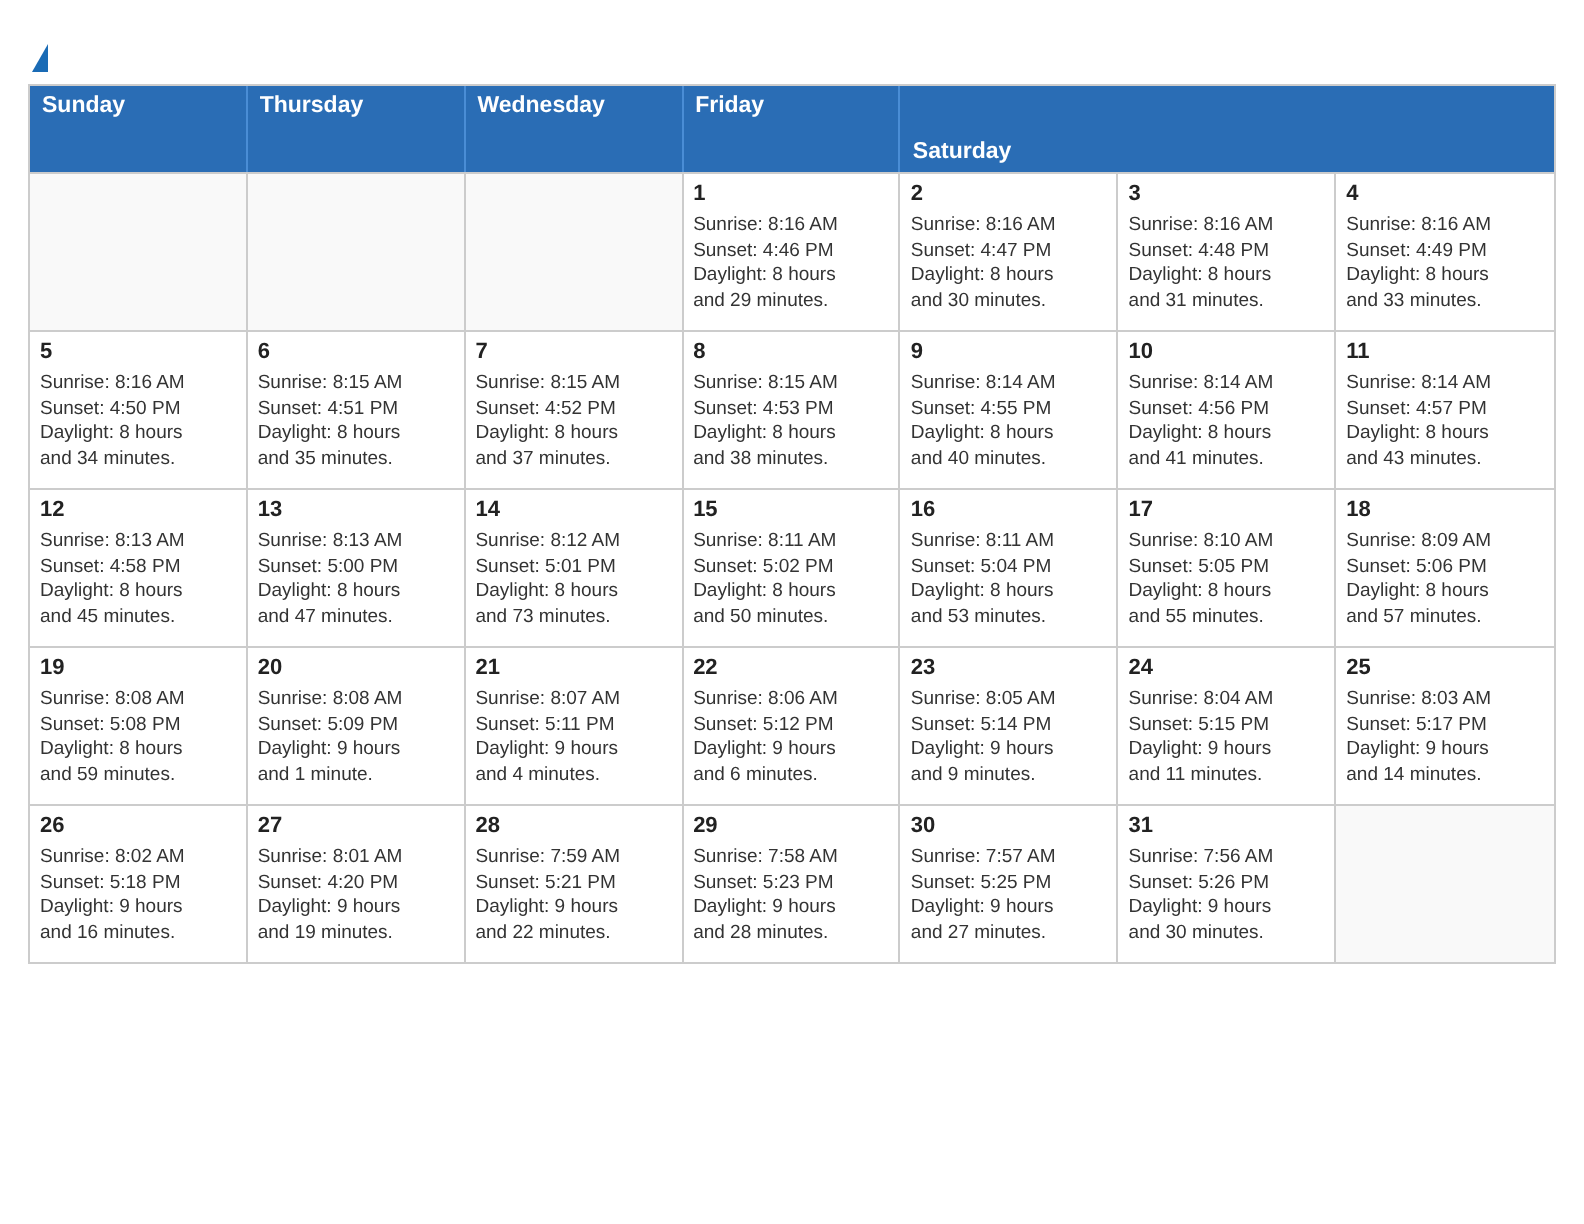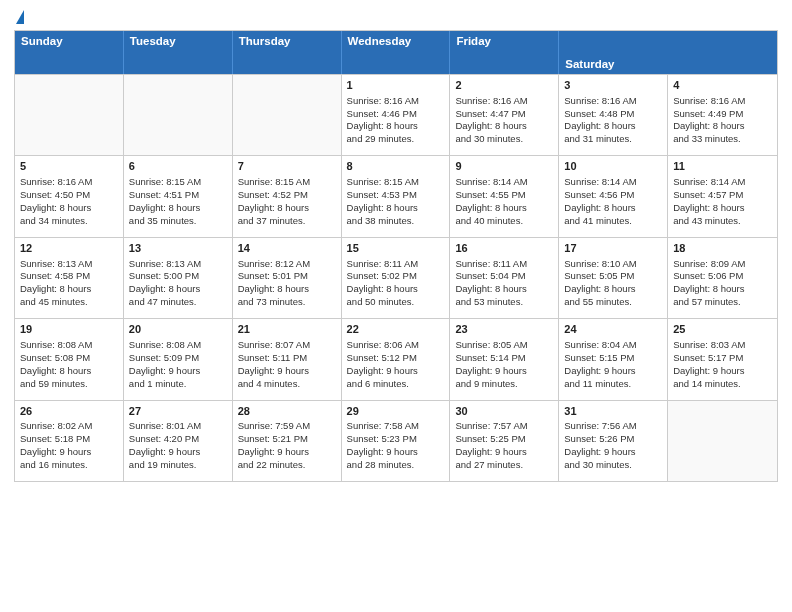--- a/index.html
+++ b/index.html
@@ -6,21 +6,21 @@
     body {
       font-family: Arial, sans-serif;
       background: #fff;
       width: 792px;
       height: 612px;
       overflow: hidden;
     }
     .page {
       width: 792px;
       height: 492px;
-      padding: 10px 14px 10px 14px;
+      padding: 22px 14px 10px 14px;
       display: flex;
       flex-direction: column;
     }
     .header {
       display: flex;
       justify-content: space-between;
       align-items: flex-start;
       margin-bottom: 6px;
     }
     .logo {
@@ -110,21 +110,20 @@
     </div>
     <div class="title-block">
       <div class="month-title"></div>
       <div class="subtitle"></div>
     </div>
   </div>
 
   <div class="calendar">
     <div class="cal-header">
     <div class="cal-header-cell">Sunday</div>
-        <div class="cal-header-cell">Tuesday</div>
         <div class="cal-header-cell">Thursday</div>
         <div class="cal-header-cell">Wednesday</div>
         <div class="cal-header-cell">Friday</div>
         <div class="cal-header-cell">Saturday</div>
       </div>
     <div class="cal-body">
     <div class="cal-row">
           <div class="cal-cell empty"></div>
           <div class="cal-cell empty"></div>
           <div class="cal-cell empty"></div>

